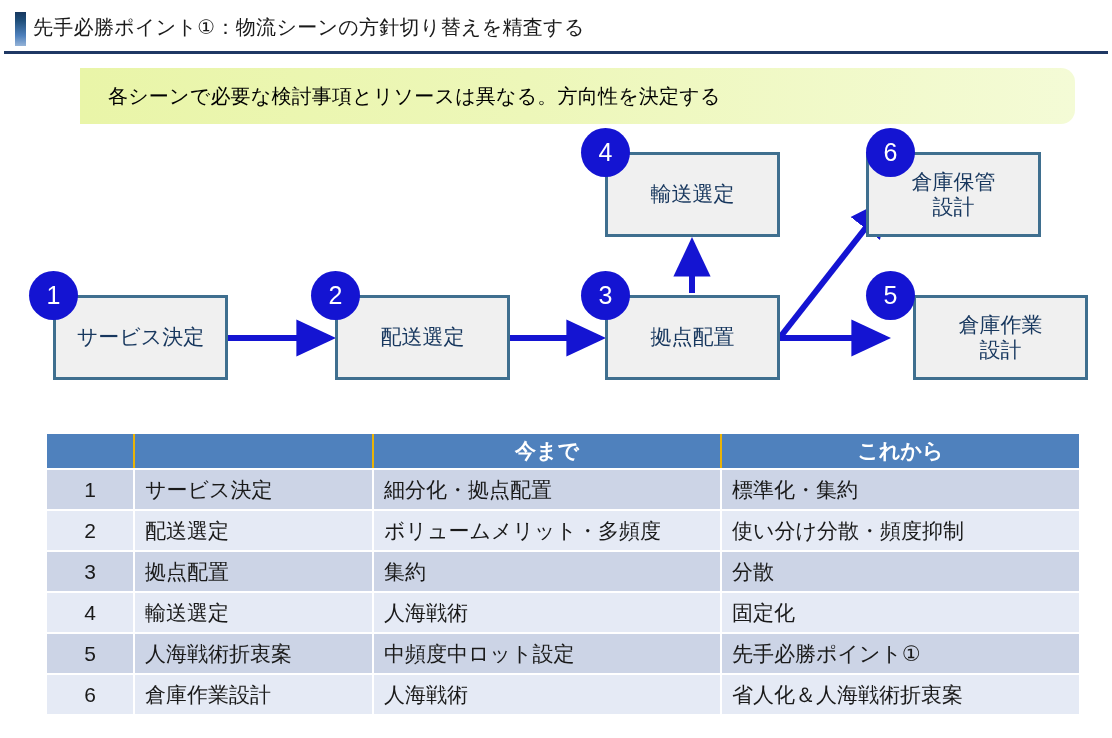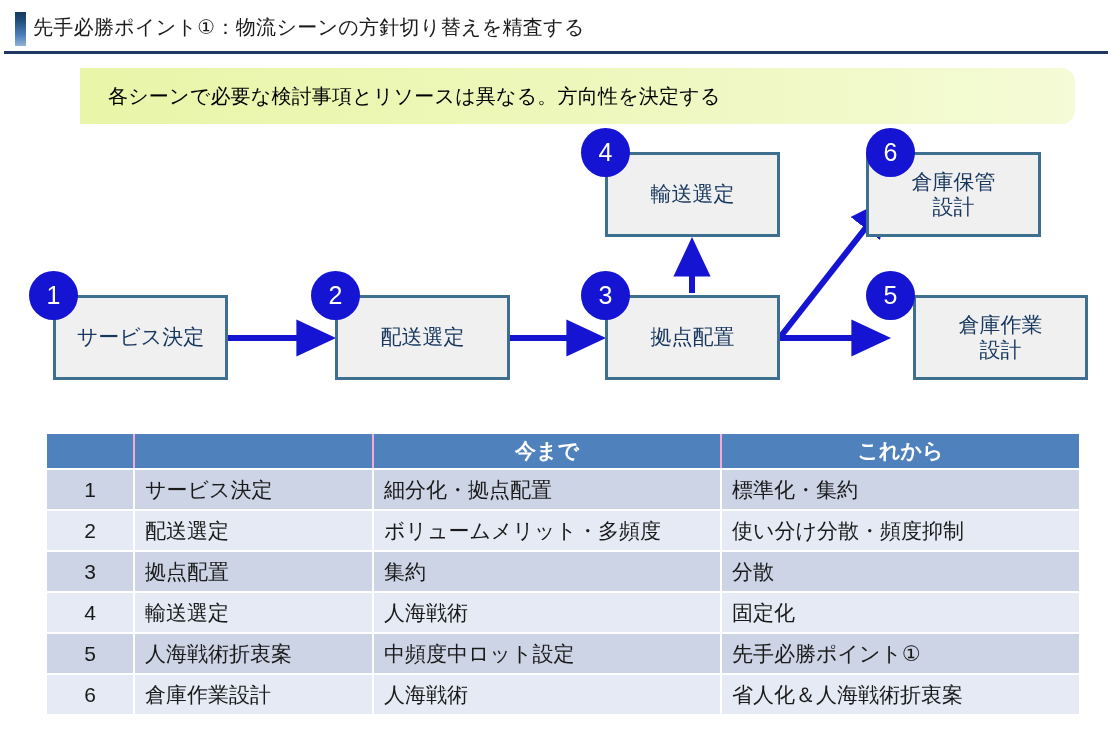--- a/index.html
+++ b/index.html
@@ -135,21 +135,21 @@
     table-layout: fixed;
   }
   thead th {
     background: #4f81bd;
     color: #ffffff;
     font-size: 21px;
     font-weight: bold;
     height: 34px;
     text-align: center;
     padding: 0;
-    border-right: 2px solid #f9a8d4;
+    border-right: 2px solid #eab308;
   }
   thead th:last-child { border-right: none; }
   tbody td {
     height: 39px;
     font-size: 21px;
     color: #1a1a1a;
     padding: 0 0 0 10px;
     border-right: 2px solid #ffffff;
     white-space: nowrap;
   }

